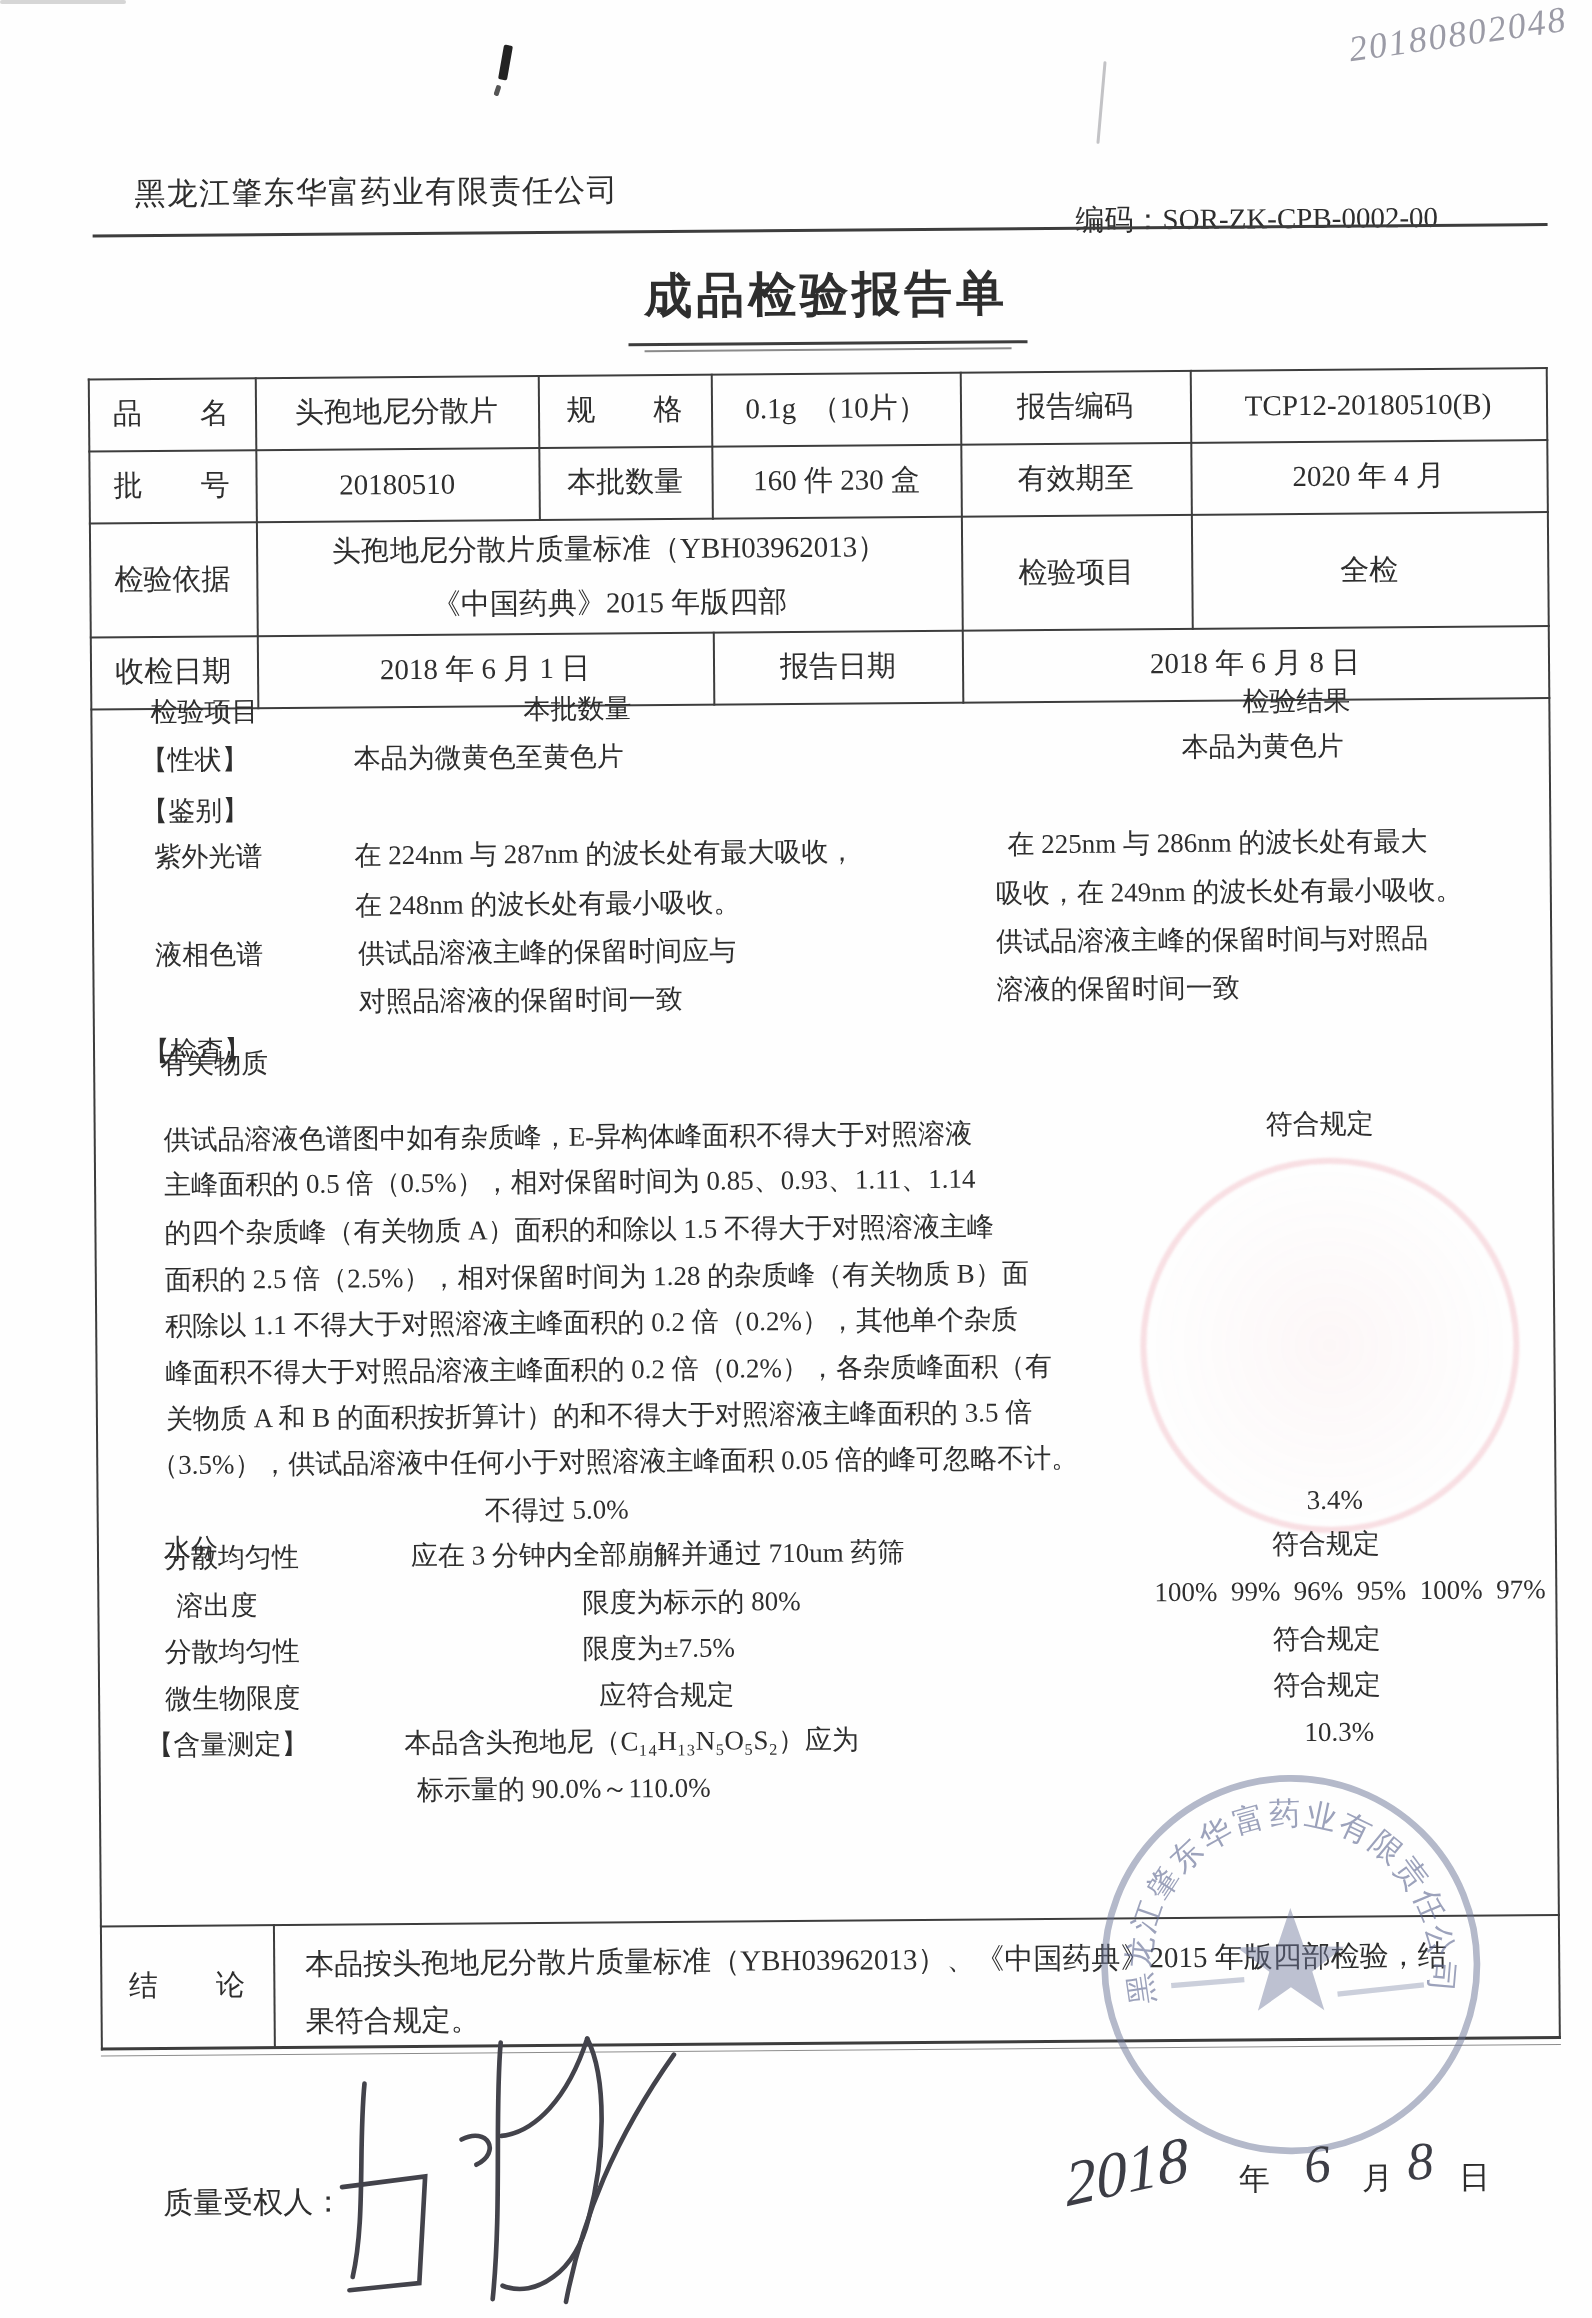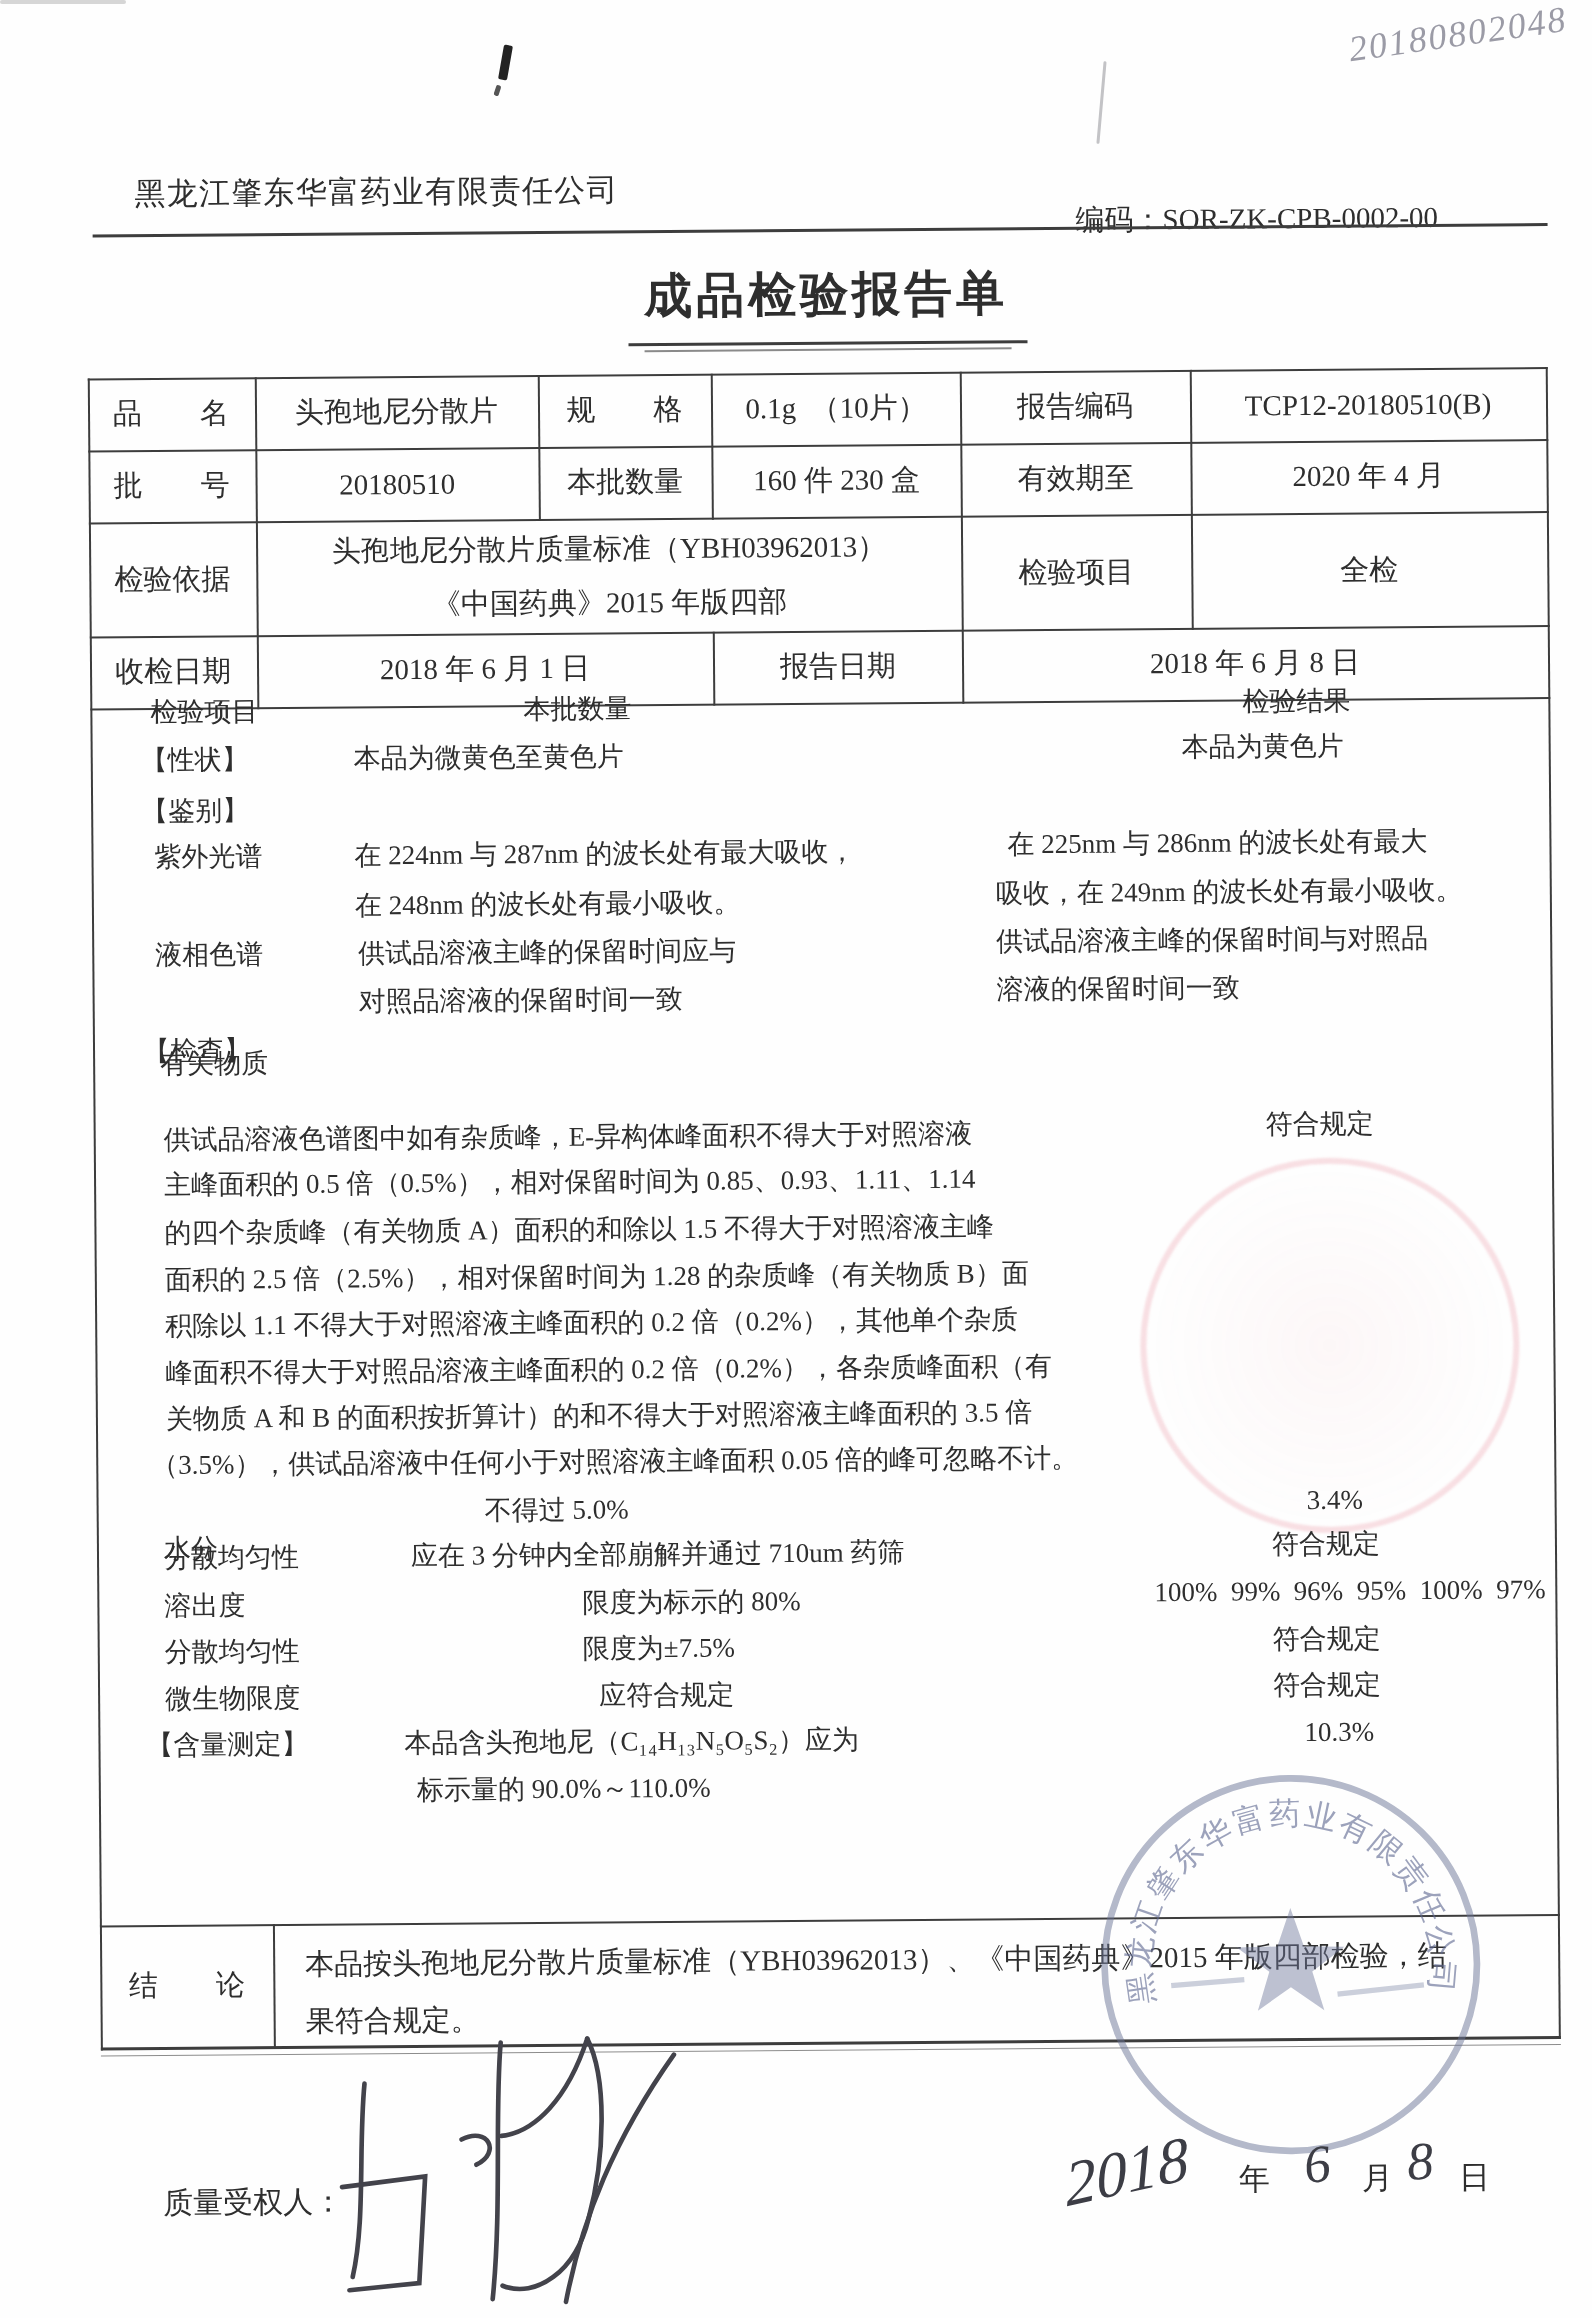--- a/index.html
+++ b/index.html
@@ -124,21 +124,21 @@
   <div class="line" style="left:148px;top:1445px;">（3.5%），供试品溶液中任何小于对照溶液主峰面积 0.05 倍的峰可忽略不计。</div>
 
   <div class="line" style="left:160px;top:1493px;margin-top:36px;">水分</div>
   <div class="line" style="left:481px;top:1493px;">不得过 5.0%</div>
   <div class="line" style="left:1303px;top:1489px;">3.4%</div>
 
   <div class="line" style="left:160px;top:1538px;">分散均匀性</div>
   <div class="line" style="left:407px;top:1538px;">应在 3 分钟内全部崩解并通过 710um 药筛</div>
   <div class="line" style="left:1268px;top:1533px;">符合规定</div>
 
-  <div class="line" style="left:160px;top:1586px;">溶出度</div>
+  <div class="line" style="left:172px;top:1586px;">溶出度</div>
   <div class="line" style="left:578px;top:1586px;">限度为标示的 80%</div>
   <div class="line" style="left:1150px;top:1580px;">100%  99%  96%  95%  100%  97%</div>
 
   <div class="line" style="left:160px;top:1632px;">分散均匀性</div>
   <div class="line" style="left:578px;top:1632px;">限度为±7.5%</div>
   <div class="line" style="left:1268px;top:1628px;">符合规定</div>
 
   <div class="line" style="left:160px;top:1679px;">微生物限度</div>
   <div class="line" style="left:594px;top:1679px;">应符合规定</div>
   <div class="line" style="left:1268px;top:1674px;">符合规定</div>

